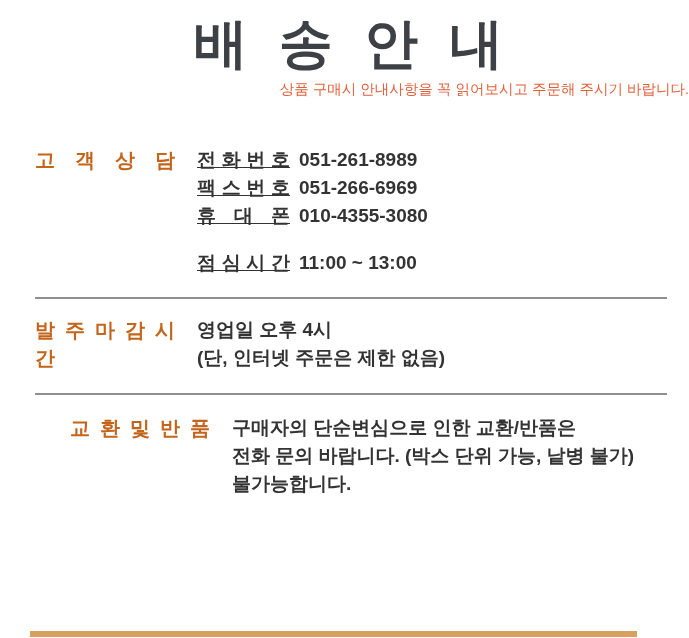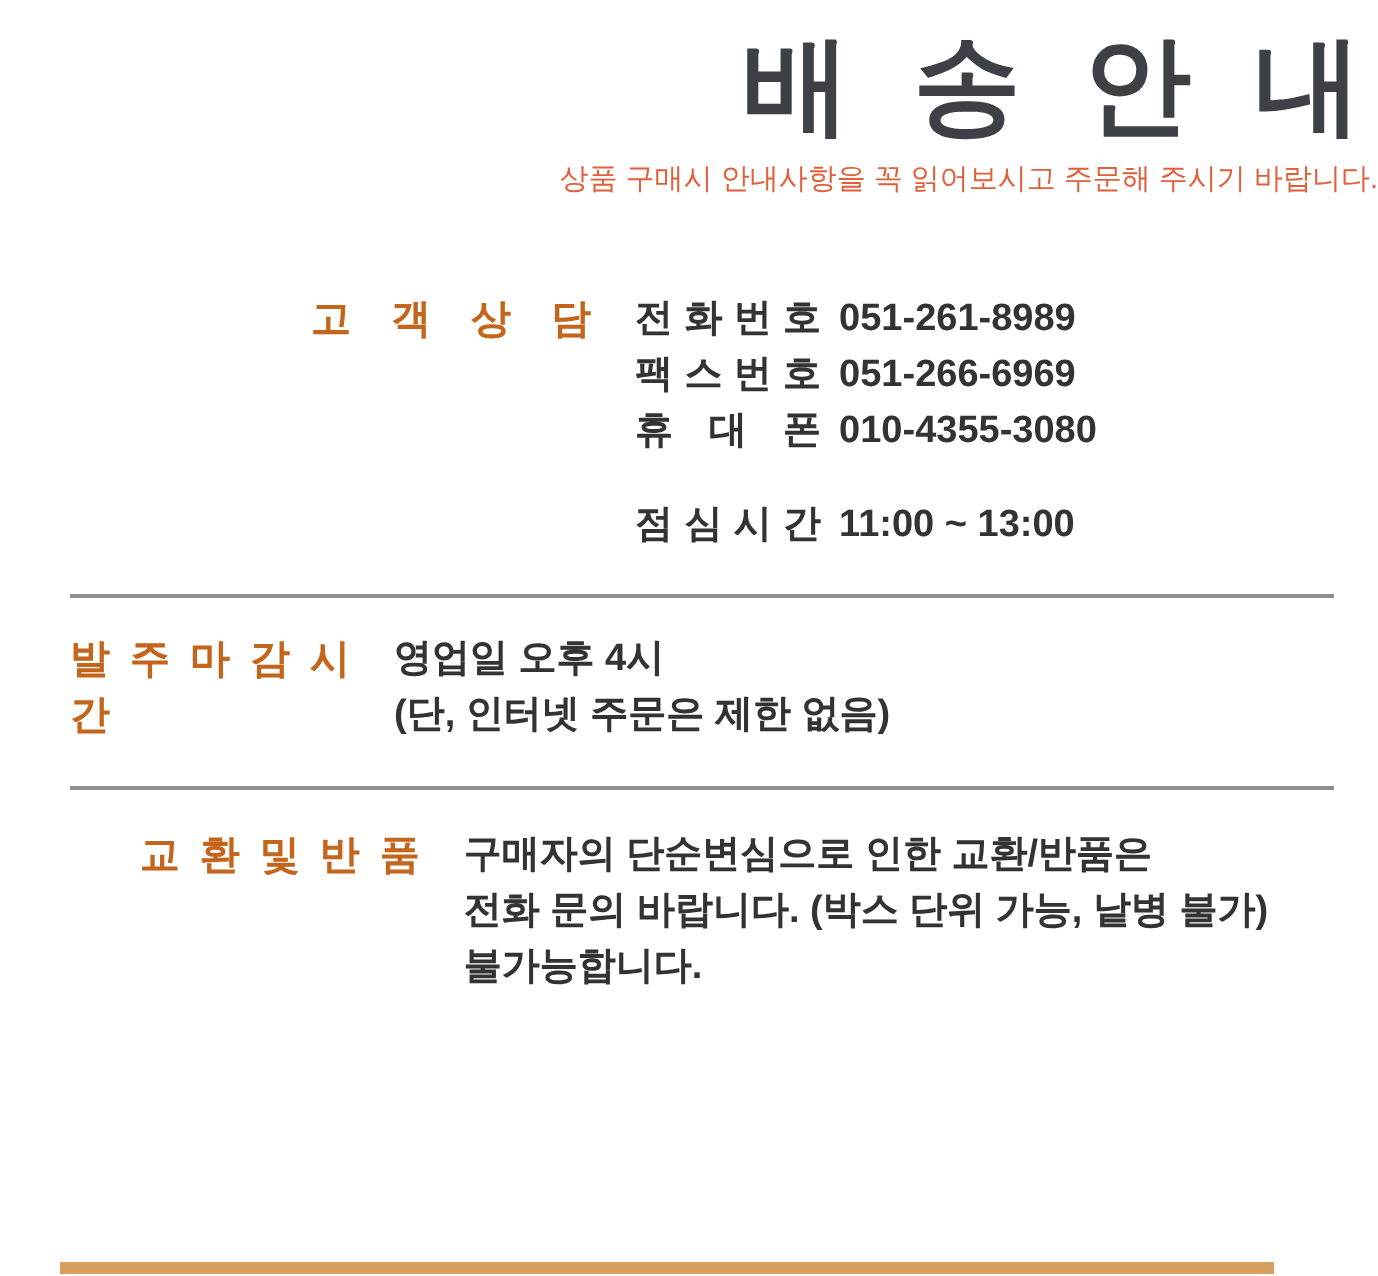--- a/index.html
+++ b/index.html
@@ -7,21 +7,21 @@
     width: 689px;
     height: 638px;
     background: #ffffff;
     position: relative;
     overflow: hidden;
     font-family: "Liberation Sans", "DejaVu Sans", sans-serif;
     color: var(--text-dark, #333);
   }
   .title {
     padding-top: 12px;
-    text-align: right;
+    text-align: center;
     font-size: 54px;
     font-weight: 700;
     letter-spacing: 0.15em;
     color: var(--title-color, #3d4045);
     line-height: 1.15;
     white-space: nowrap;
     margin-left: 16px;
   }
   .subtitle {
     margin-top: 6px;
@@ -57,30 +57,31 @@
     text-align: justify;
     text-align-last: justify;
   }
   .section-content { margin-left: 22px; }
   .kv { display: flex; }
   .kv .k {
     width: 93px;
     flex: 0 0 93px;
     text-align: justify;
     text-align-last: justify;
+    text-decoration: underline;
   }
   .kv .v { margin-left: 9px; white-space: nowrap; }
   .spacer-line { height: 19px; }
   .divider {
     height: 2px;
     background: var(--divider-gray, #8f8f8f);
     margin-left: 35px;
     margin-right: 22px;
   }
-  .sec1 { margin-top: 47px; justify-content: center; }
+  .sec1 { margin-top: 47px; }
   .div1 { margin-top: 20px; }
   .sec2 { margin-top: 17px; }
   .div2 { margin-top: 21px; }
   .sec3 { margin-top: 19px; justify-content: center; }
   .bottom-bar {
     position: absolute;
     left: 30px;
     bottom: 1px;
     width: 607px;
     height: 6px;

